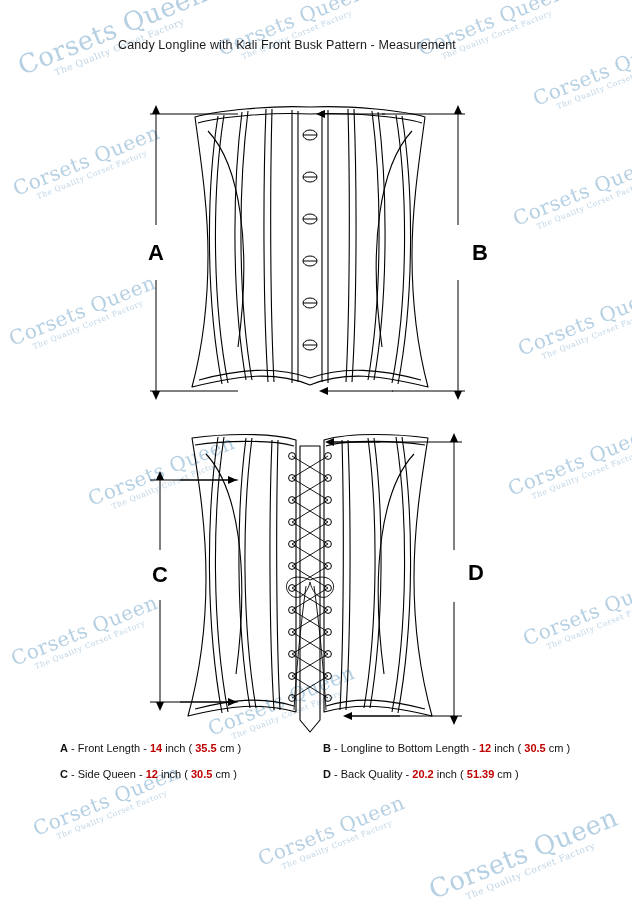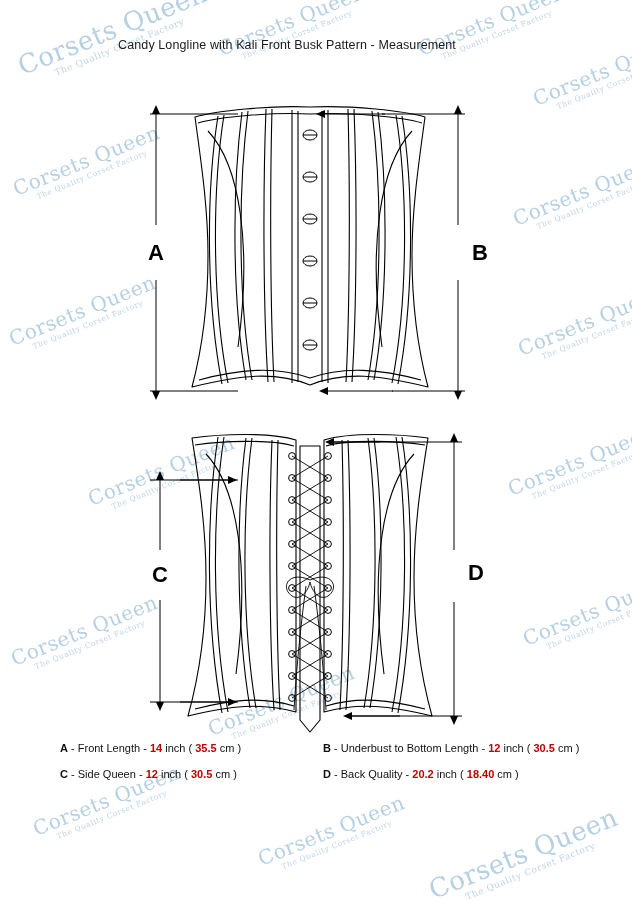--- a/index.html
+++ b/index.html
@@ -385,21 +385,21 @@
         <span>inch</span>
         <span> (</span>
         <span class="lmet">35.5</span>
         <span> </span>
         <span>cm</span>
         <span>)</span>
       </div>
       <div class="legend-cell right">
         <span class="lkey">B</span>
         <span> - </span>
-        <span>Underbust to Bottom Length</span>
+        <span>Longline to Bottom Length</span>
         <span> - </span>
         <span class="lval">12</span>
         <span> </span>
         <span>inch</span>
         <span> (</span>
         <span class="lmet">30.5</span>
         <span> </span>
         <span>cm</span>
         <span>)</span>
       </div>
@@ -422,21 +422,21 @@
       </div>
       <div class="legend-cell right">
         <span class="lkey">D</span>
         <span> - </span>
         <span>Back Quality</span>
         <span> - </span>
         <span class="lval">20.2</span>
         <span> </span>
         <span>inch</span>
         <span> (</span>
-        <span class="lmet">18.40</span>
+        <span class="lmet">51.39</span>
         <span> </span>
         <span>cm</span>
         <span>)</span>
       </div>
     </div>
   </div>
 
 </div>
 
 </body></html>

